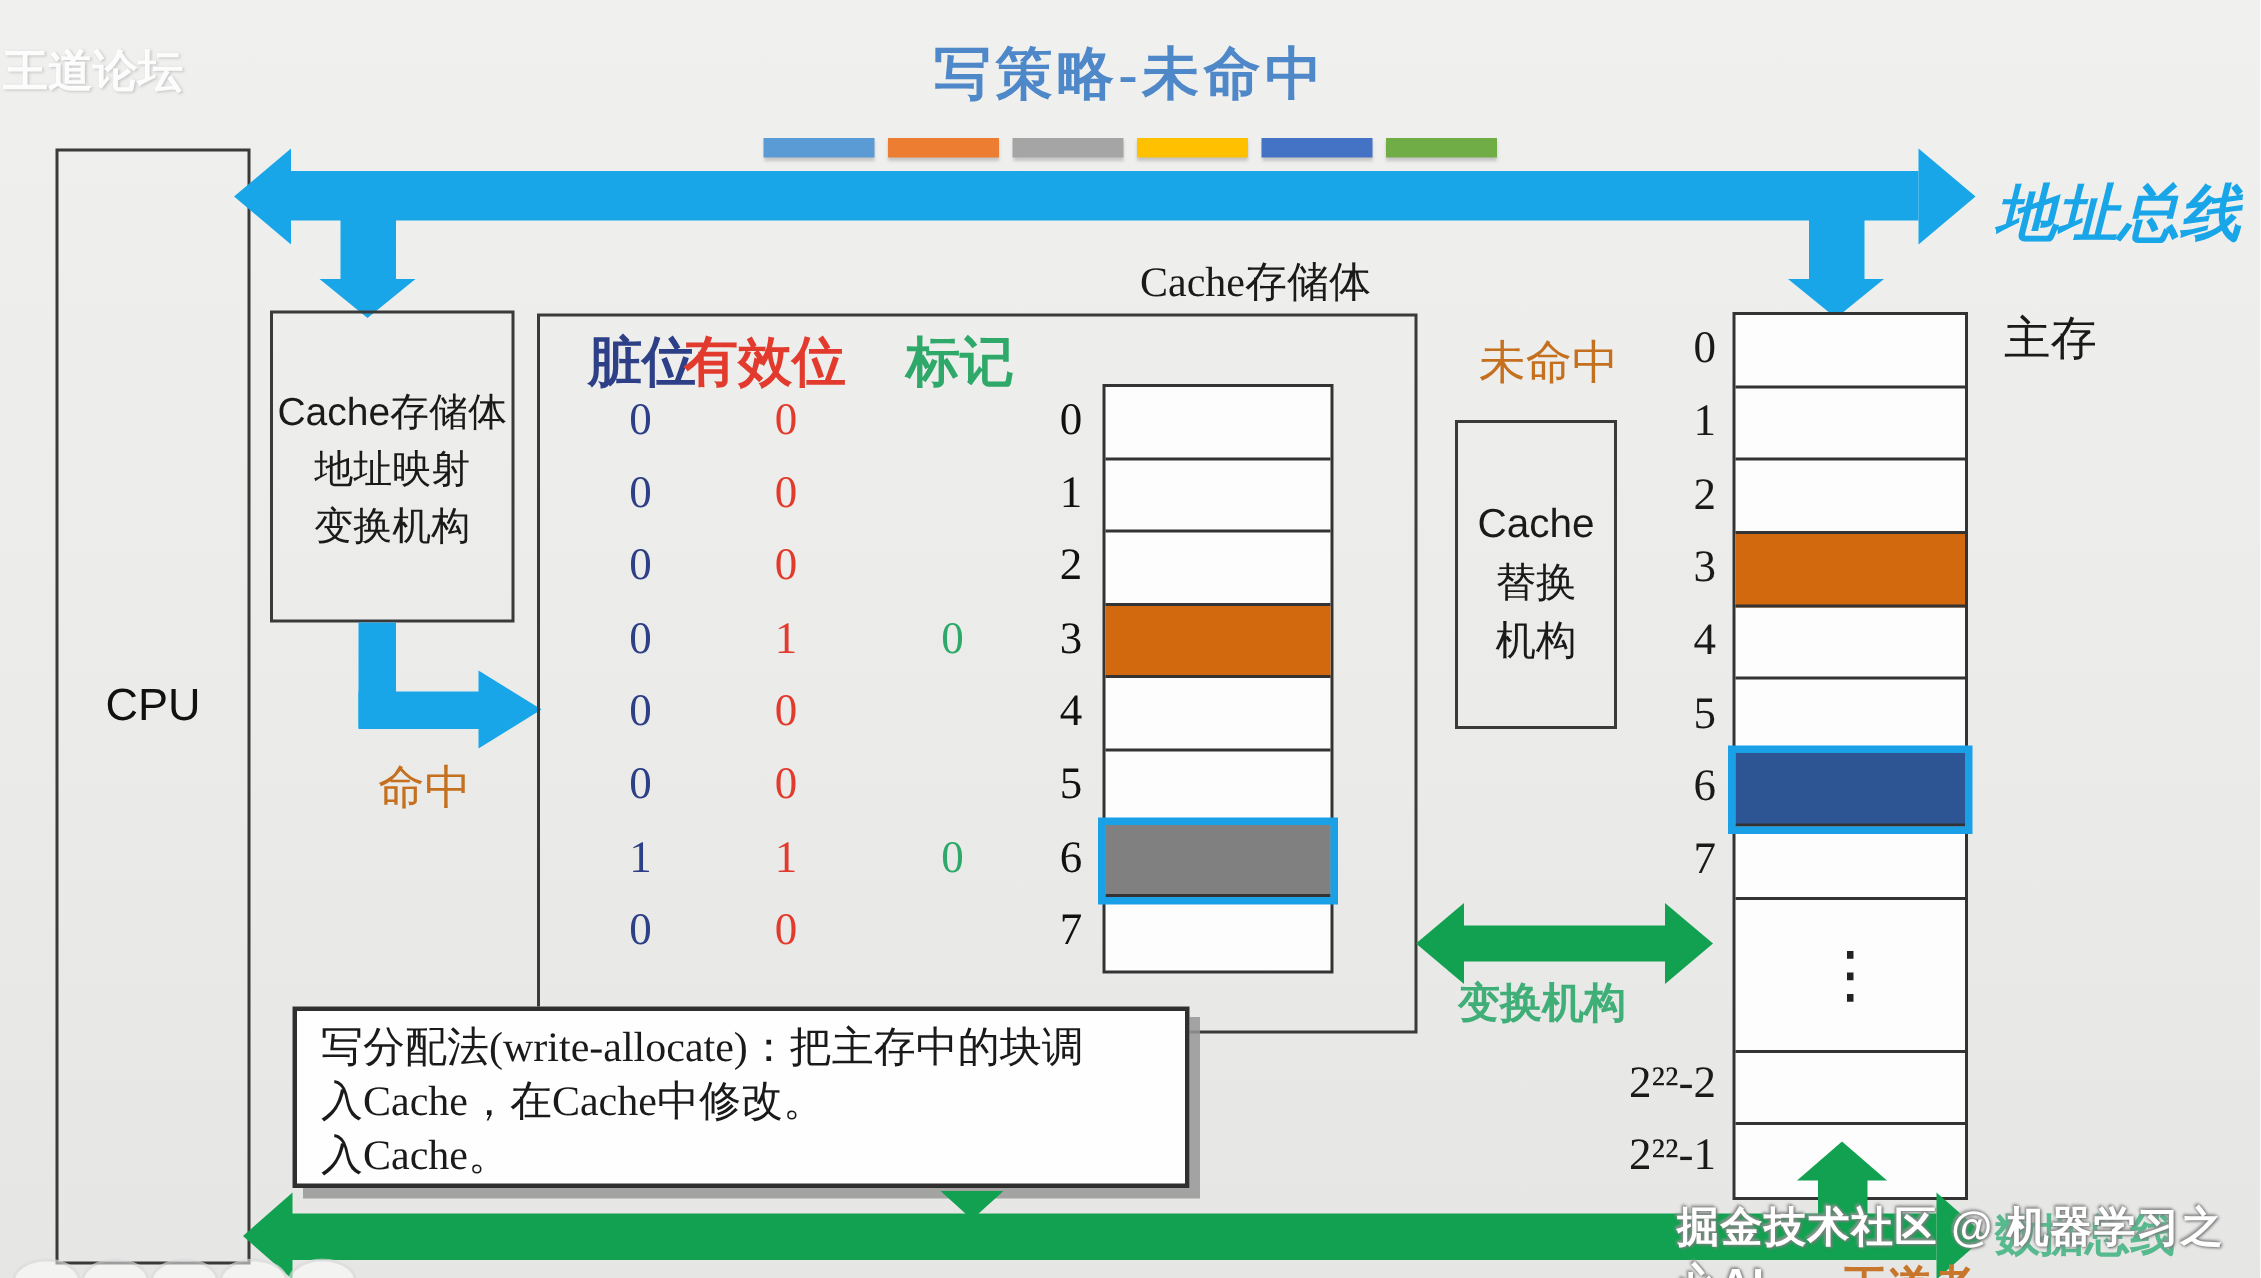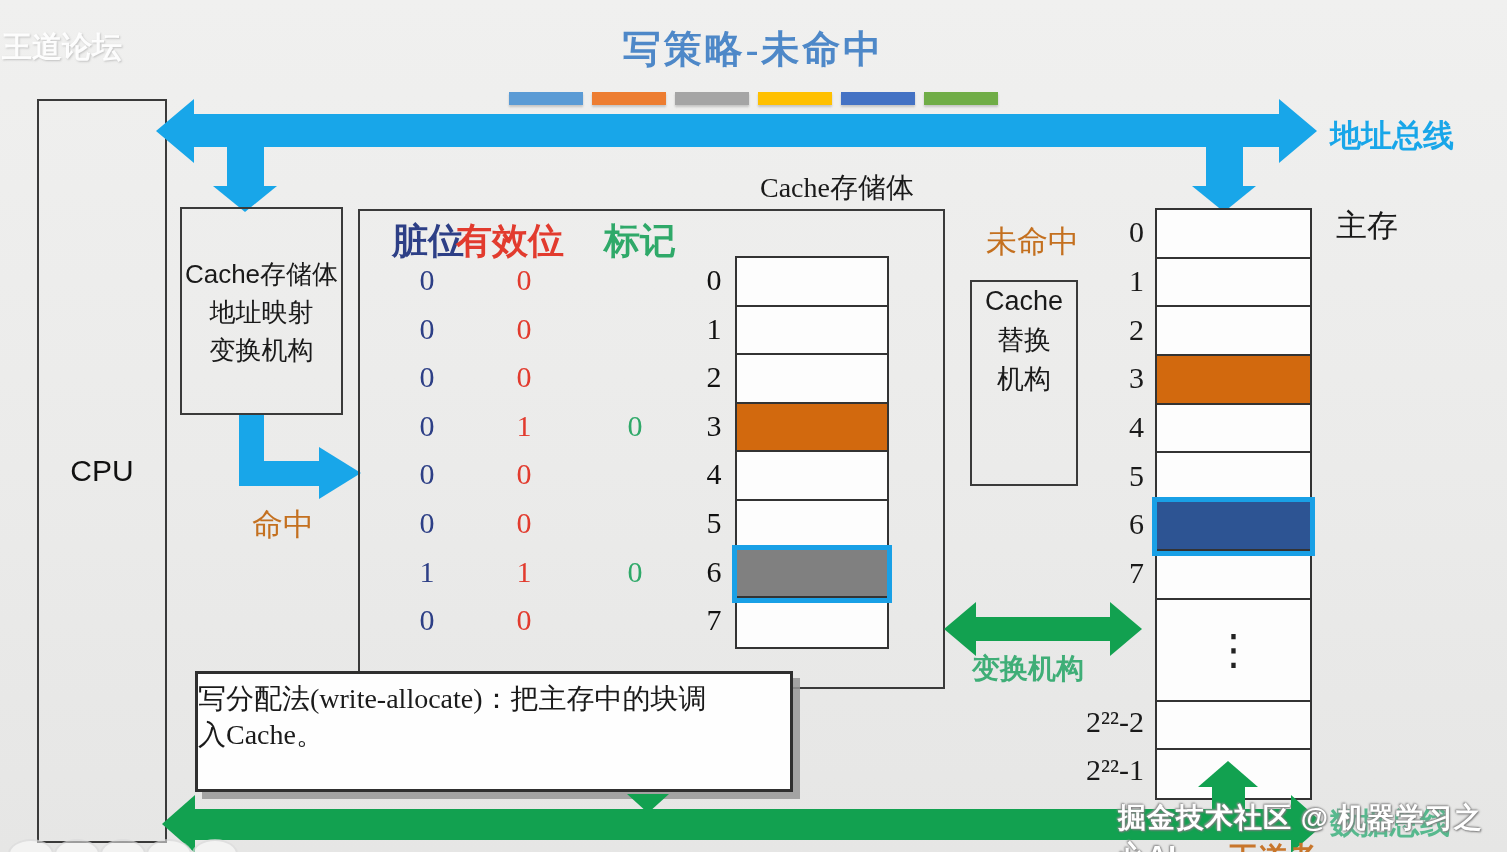--- a/index.html
+++ b/index.html
@@ -24,33 +24,33 @@
     color:#4e88c8;letter-spacing:3px;white-space:nowrap;}
   .bars{left:509px;top:92px;display:flex;gap:9px;}
   .bars span{width:74px;height:13px;display:block;box-shadow:0 2px 2px rgba(120,120,120,.35);}
   
   .box{border:2px solid #3a3a3a;box-sizing:border-box;text-align:center;}
   .cpu{left:37px;top:99px;width:130px;height:744px;display:flex;align-items:center;justify-content:center;
     font-family:"Liberation Sans","DejaVu Sans",sans-serif;font-size:30px;color:#111;}
   .mapper{left:180px;top:207px;width:163px;height:208px;text-align:center;
     font-family:"Liberation Sans","DejaVu Sans",sans-serif;font-size:26px;line-height:38px;padding-top:46px;}
   .replacer{left:970px;top:280px;width:108px;height:206px;text-align:center;
-    font-family:"Liberation Sans","DejaVu Sans",sans-serif;font-size:27px;line-height:39px;}
+    font-family:"Liberation Sans","DejaVu Sans",sans-serif;font-size:27px;line-height:39px;padding-top:48px;}
   .cachebox{left:358px;top:209px;width:587px;height:480px;}
   
   .blue{background:#18a6e9;}
   .tri{width:0;height:0;}
   .abus-bar{left:193px;top:114px;width:1086px;height:33px;z-index:1;}
   .abus-lh{left:156px;top:99px;border-right:38px solid #18a6e9;border-top:32px solid transparent;border-bottom:32px solid transparent;}
   .abus-rh{left:1279px;top:99px;border-left:38px solid #18a6e9;border-top:32px solid transparent;border-bottom:32px solid transparent;}
   .abr-l{left:227px;top:146px;width:37px;height:40px;}
   .abh-l{left:213px;top:186px;border-top:26px solid #18a6e9;border-left:32px solid transparent;border-right:32px solid transparent;}
   .abr-r{left:1206px;top:146px;width:37px;height:40px;}
   .abh-r{left:1192px;top:186px;border-top:26px solid #18a6e9;border-left:32px solid transparent;border-right:32px solid transparent;}
-  .abus-label{left:1330px;top:115px;font-size:31px;font-weight:bold;color:#18a6e9;}
+  .abus-label{left:1330px;top:115px;font-size:41px;font-weight:bold;color:#18a6e9;font-style:italic;}
   
   .hit-v{left:239px;top:415px;width:25px;height:70px;}
   .hit-h{left:239px;top:461px;width:82px;height:25px;}
   .hit-head{left:319px;top:447px;border-left:42px solid #18a6e9;border-top:26px solid transparent;border-bottom:26px solid transparent;}
   .lbl-orange{font-size:31px;color:#c4701f;}
   .hit-label{left:252px;top:504px;}
   .miss-label{left:986px;top:221px;}
   
   .cache-title{left:760px;top:169px;font-size:28px;}
   .hdr{top:217px;font-size:36px;font-weight:bold;}
@@ -89,21 +89,21 @@
   .m-dots{height:102px;display:flex;align-items:center;justify-content:center;font-size:42px;color:#222;}
   .m-s2{height:48px;}
   .mlbl{left:1036px;width:108px;text-align:right;font-size:30px;height:42px;line-height:42px;}
   .ml0{top:211px;}.ml1{top:260px;}.ml2{top:309px;}.ml3{top:357px;}
   .ml4{top:406px;}.ml5{top:455px;}.ml6{top:503px;}.ml7{top:552px;}
   .ml9{top:701px;}.ml10{top:749px;}
   .mm-label{left:1336px;top:205px;font-size:31px;}
   
   .note{left:195px;top:671px;width:598px;height:121px;background:#fefefe;border:3px solid #2f2f2f;
     box-shadow:7px 7px 0 rgba(150,150,150,.85);box-sizing:border-box;
-    padding:7px 0;font-size:28px;line-height:36px;z-index:6;}
+    padding:7px 16px;font-size:28px;line-height:36px;z-index:6;}
 </style>
 </head>
 <body>
 
 <div class="stage">
 
   <div class="abs wm-tl">王道论坛</div>
 
   <div class="abs title">写策略-未命中</div>
   <div class="abs bars">
@@ -232,20 +232,21 @@
   <span class="abs mlbl ml5">5</span>
   <span class="abs mlbl ml6">6</span>
   <span class="abs mlbl ml7">7</span>
   <span class="abs mlbl ml9">2²²-2</span>
   <span class="abs mlbl ml10">2²²-1</span>
 
   <div class="abs mm-label">主存</div>
 
   <div class="abs note">
     <div>写分配法(write-allocate)：把主存中的块调</div>
+    <div>入Cache，在Cache中修改。</div>
     <div>入Cache。</div>
   </div>
   <div class="abs tri note-tri"></div>
 
   <div class="abs green dbus-bar"></div>
   <div class="abs tri dbus-lh"></div>
   <div class="abs tri dbus-rh"></div>
   <div class="abs green up-rect"></div>
   <div class="abs tri up-head"></div>
   <div class="abs dbus-label">数据总线</div>

